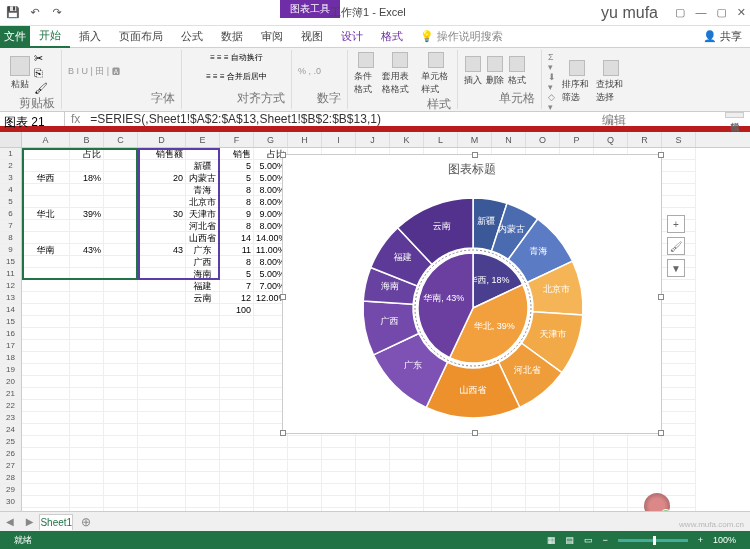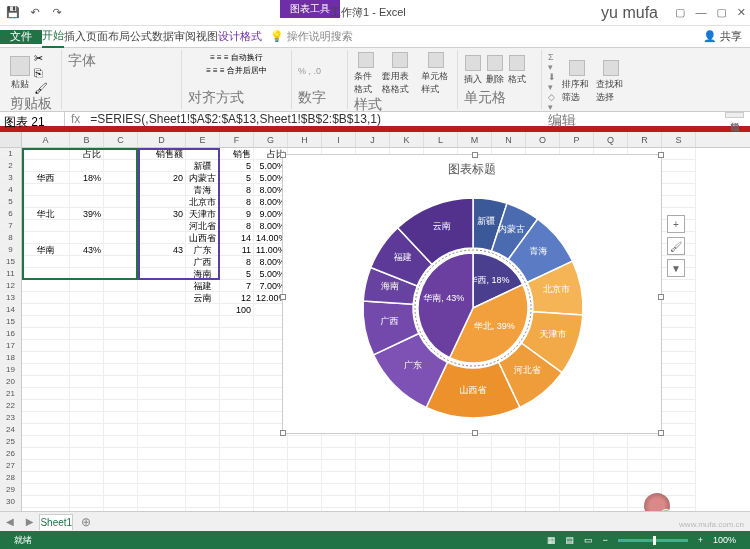--- a/index.html
+++ b/index.html
@@ -5,29 +5,29 @@
 *{box-sizing:border-box;margin:0;padding:0;font-family:"Microsoft YaHei",SimSun,sans-serif}
 body{width:750px;height:549px;background:#fff;font-size:11px;overflow:hidden;position:relative}
 .titlebar{height:26px;background:#fff;display:flex;align-items:center;position:relative;border-bottom:1px solid #e0e0e0}
 .titlebar .qat{display:flex;gap:8px;padding-left:6px;align-items:center}
 .qat-icon{width:14px;height:14px;color:#555;display:flex;align-items:center;justify-content:center}
 .titlebar .ctx-tab{position:absolute;left:280px;top:0;background:#6f2da8;color:#fff;padding:2px 10px;height:18px;font-size:10px}
 .titlebar .doc-title{position:absolute;left:330px;color:#444;font-size:11px}
 .titlebar .user{position:absolute;right:92px;color:#555;font-size:16px}
 .titlebar .winbtns{position:absolute;right:4px;display:flex;gap:10px;color:#666;font-size:11px}
 .menubar{height:22px;background:#fff;display:flex;align-items:center;font-size:11px;border-bottom:1px solid #d0d0d0}
-.menubar .file{background:#217346;color:#fff;padding:3px 10px;height:14px;display:flex;align-items:center}
-.menubar .tab{padding:3px 0;color:#444;cursor:pointer;height:22px;display:flex;align-items:center}
+.menubar .file{background:#217346;color:#fff;padding:3px 4px;height:22px;display:flex;align-items:center}
+.menubar .tab{padding:3px 9px;color:#444;cursor:pointer;height:22px;display:flex;align-items:center}
 .menubar .tab.active{color:#217346;border-bottom:2px solid #217346}
 .menubar .tab.ctx{color:#6f2da8}
 .menubar .tell{color:#888;margin-left:8px}
 .menubar .share{margin-left:auto;margin-right:8px;color:#444}
 .ribbon{height:64px;background:#f3f3f3;border-bottom:1px solid #ccc;display:flex;padding:2px 4px;gap:0}
 .rgrp{border-right:1px solid #ddd;padding:2px 6px;display:flex;flex-direction:column;justify-content:space-between}
-.rgrp .lbl{font-size:14px;color:#777;text-align:left}
+.rgrp .lbl{font-size:12px;color:#777;text-align:right}
 .rgrp .body{display:flex;gap:4px;align-items:center;flex:1}
 .rbtn{display:flex;flex-direction:column;align-items:center;justify-content:center;gap:2px;color:#444;font-size:9px}
 .ricon{width:16px;height:16px;background:#ddd;border:1px solid #bbb}
 .ricon.big{width:20px;height:20px}
 .fbar{height:20px;background:#fff;border-bottom:6px solid #b91c1c;display:flex;font-size:12px}
 .namebox{width:65px;padding:2px 4px;border-right:1px solid #ccc}
 .fx{padding:0 6px;color:#888}
 .formula{color:#333;flex:1;padding-left:4px}
 .sheet{position:relative;background:#fff;height:380px;overflow:hidden}
 .colhdr{display:flex;height:16px;background:#f0f0f0;border-bottom:1px solid #ccc;font-size:9px;color:#555}
@@ -108,24 +108,25 @@
         </div>
         <div style="display:flex;flex-direction:column;gap:2px">
           <span>✂</span>
           <span>⎘</span>
           <span>🖌</span>
         </div>
       </div>
       <div class="lbl">剪贴板</div>
     </div>
   <div class="rgrp" style="width:120px">
+      <div class="body" style="flex-wrap:wrap;font-size:9px;color:#999">B I U | 田 | 🅰</div>
       <div class="lbl">字体</div>
     </div>
   <div class="rgrp" style="width:110px">
-      <div class="body" style="flex-direction:column;gap:2px;font-size:8px">
+      <div class="body" style="flex-direction:column;gap:8px;font-size:8px">
         <div>≡ ≡ ≡ <span>自动换行</span></div>
         <div>≡ ≡ ≡ <span>合并后居中</span></div>
       </div>
       <div class="lbl">对齐方式</div>
     </div>
   <div class="rgrp" style="width:56px">
       <div class="body" style="color:#999;font-size:9px">% , .0</div>
       <div class="lbl">数字</div>
     </div>
   <div class="rgrp" style="width:110px">

